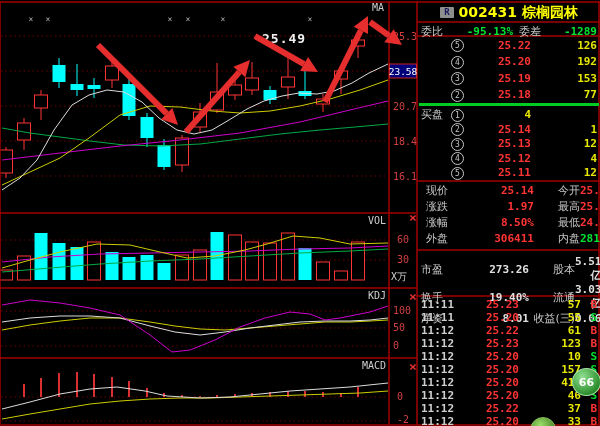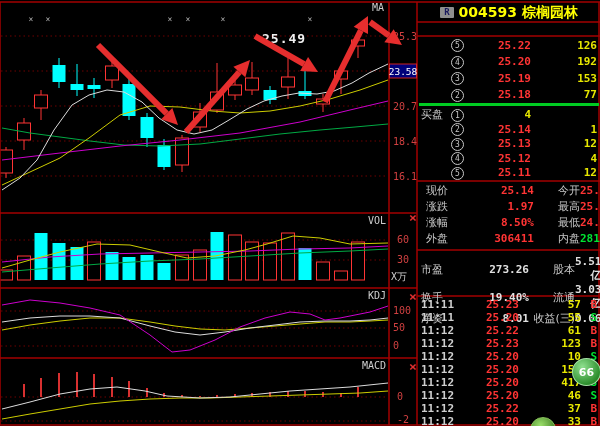--- a/index.html
+++ b/index.html
@@ -26,21 +26,21 @@
        font-family:"DejaVu Sans Mono",monospace;}
   .obrow .price{font-size:11px;}
   .obrow.big .price{font-size:15px;letter-spacing:0.5px;}
   .greenline{position:absolute;left:1px;top:103px;width:180px;height:3px;background:#00cc22;}
   #infoA{position:absolute;left:8px;top:182px;width:176px;height:64px;display:flex;flex-direction:column;}
   #infoB{position:absolute;left:3px;top:255px;width:176px;height:40px;display:flex;flex-direction:column;}
   .irow{flex:1;display:grid;grid-template-columns:34px 74px 46px 1fr;align-items:center;}
   .irow .num{font-size:11px;}
   #ticks{position:absolute;left:3px;top:298px;width:176px;height:127px;display:flex;flex-direction:column;}
   .trow{flex:1;display:grid;grid-template-columns:38px 60px 1fr 16px;align-items:center;}
-  .badge66{position:absolute;left:154px;top:358px;width:29px;height:28px;border-radius:50%;
+  .badge66{position:absolute;left:154px;top:368px;width:29px;height:28px;border-radius:50%;
            background:radial-gradient(circle at 35% 30%,#8fe08f,#2e8f2e 70%,#1d6b1d);
            border:1px solid #a5e2a5;display:flex;align-items:center;justify-content:center;
            color:#fff;font-weight:bold;font-size:11px;box-sizing:border-box;}
   .badge-bottom{position:absolute;left:112px;top:417px;width:26px;height:26px;border-radius:50%;
            background:radial-gradient(circle at 40% 30%,#9adf6a,#3f7a22 75%,#2b5a14);
            border:1px solid #86c05a;box-sizing:border-box;}
 </style>
 </head>
 <body>
 
@@ -203,21 +203,27 @@
       <polygon points="318,72 300.13899821915396,71.00772212328633 308.07722123286334,57.11583184929498" fill="#e62e2e"></polygon>
       <line x1="325" y1="102" x2="360.8445824720007" y2="30.310835055998652" stroke="#e62e2e" stroke-width="6"></line>
       <polygon points="368,16 368,33.88854381999832 353.6891649440014,26.73312629199899" fill="#e62e2e"></polygon>
       <line x1="370" y1="22" x2="389.0077540585166" y2="35.66182322955879" stroke="#e62e2e" stroke-width="6"></line>
       <polygon points="402,45 384.33866567329596,42.1579462003005 393.6768424437372,29.165700258817083" fill="#e62e2e"></polygon>
     </svg>
 
   <div class="rpanel">
     <div class="rp-header">
       <span class="rbadge">R</span>
-      <span class="stock-title"><span>004593</span> <span>棕榈园林</span></span>
+      <span class="stock-title"><span>002431</span> <span>棕榈园林</span></span>
+    </div>
+    <div class="weibi">
+      <span class="lbl">委比</span>
+      <span class="num green rt">-95.13%</span>
+      <span class="lbl" style="padding-left:6px">委差</span>
+      <span class="num green rt">-1289</span>
     </div>
     <div id="sells">
         <div class="obrow">
           <span class="lbl"></span>
           <span><span class="lvl">5</span></span>
           <span class="num red rt price">25.22</span>
           <span class="num yellow rt">126</span>
         </div>
         <div class="obrow">
           <span class="lbl"></span>

